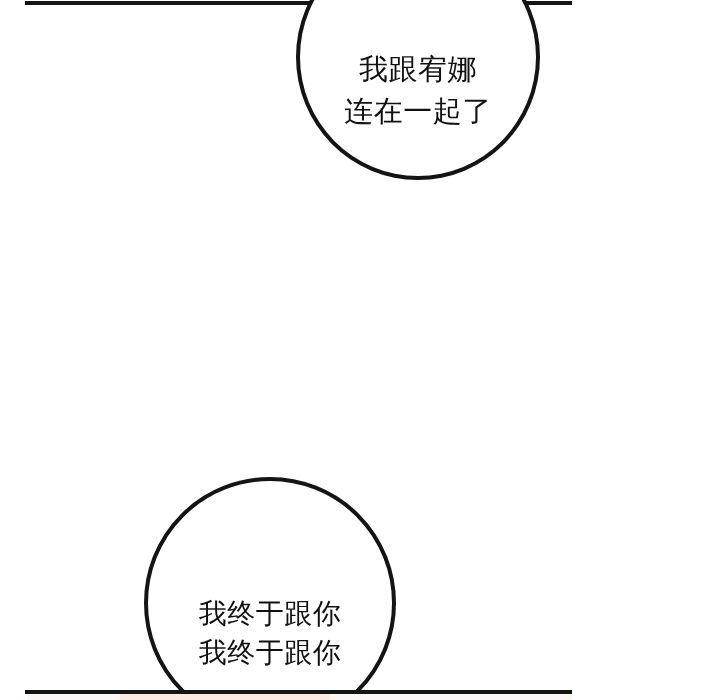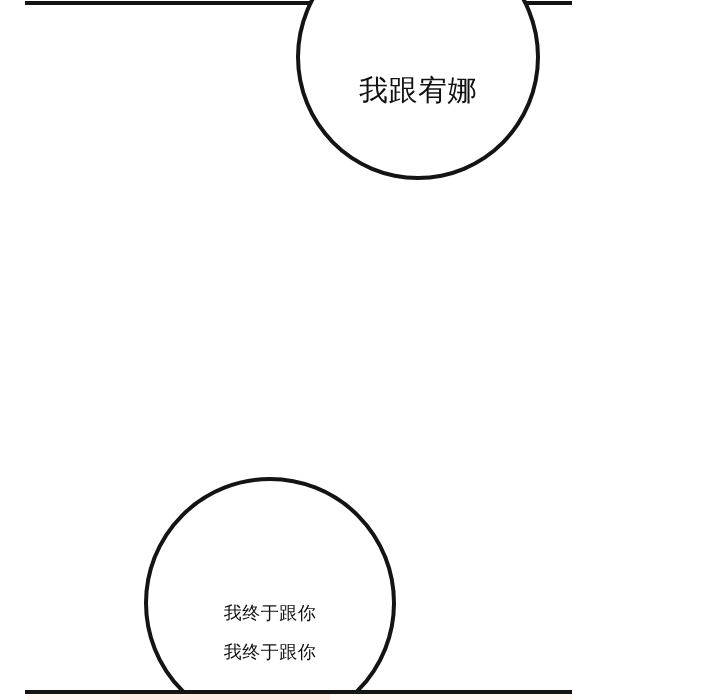--- a/index.html
+++ b/index.html
@@ -89,21 +89,21 @@
     text-align: center;
     white-space: nowrap;
     font-weight: 500;
     letter-spacing: 0.5px;
   }
   .balloon-top .balloon-text {
     font-size: 29px;
     line-height: 42px;
   }
   .balloon-bottom .balloon-text {
-    font-size: 18px;
+    font-size: 28px;
     line-height: 39px;
   }
   .balloon-bottom .balloon-lines {
     margin-top: 60px;
   }
   .balloon-lines {
     display: flex;
     flex-direction: column;
     align-items: center;
   }
@@ -111,20 +111,21 @@
 </head>
 <body>
 
 <div id="comic-page">
 
   <div class="panel-border-top"></div>
 
   <div class="balloon balloon-top">
     <div class="balloon-lines">
       <div class="balloon-text">我跟宥娜</div>
+      <div class="balloon-text">连在一起了</div>
     </div>
   </div>
 
   <div class="balloon balloon-bottom">
     <div class="balloon-lines">
       <div class="balloon-text">我终于跟你</div>
       <div class="balloon-text">我终于跟你</div>
     </div>
   </div>
 

